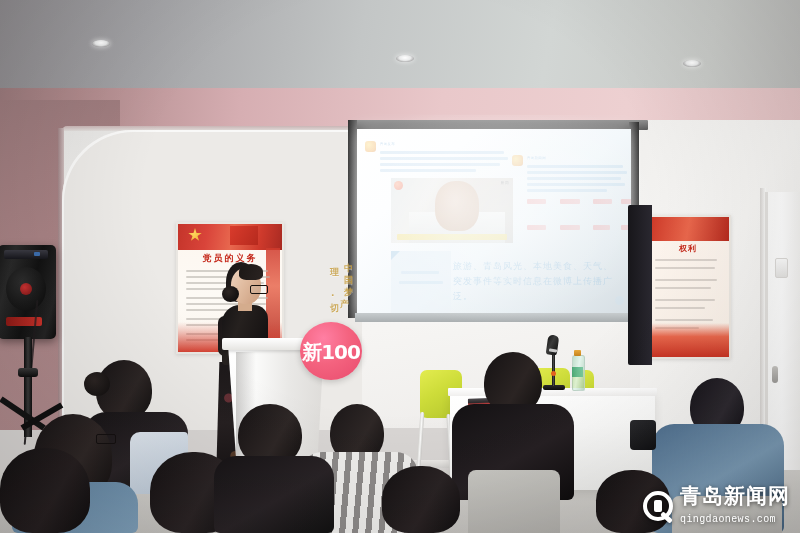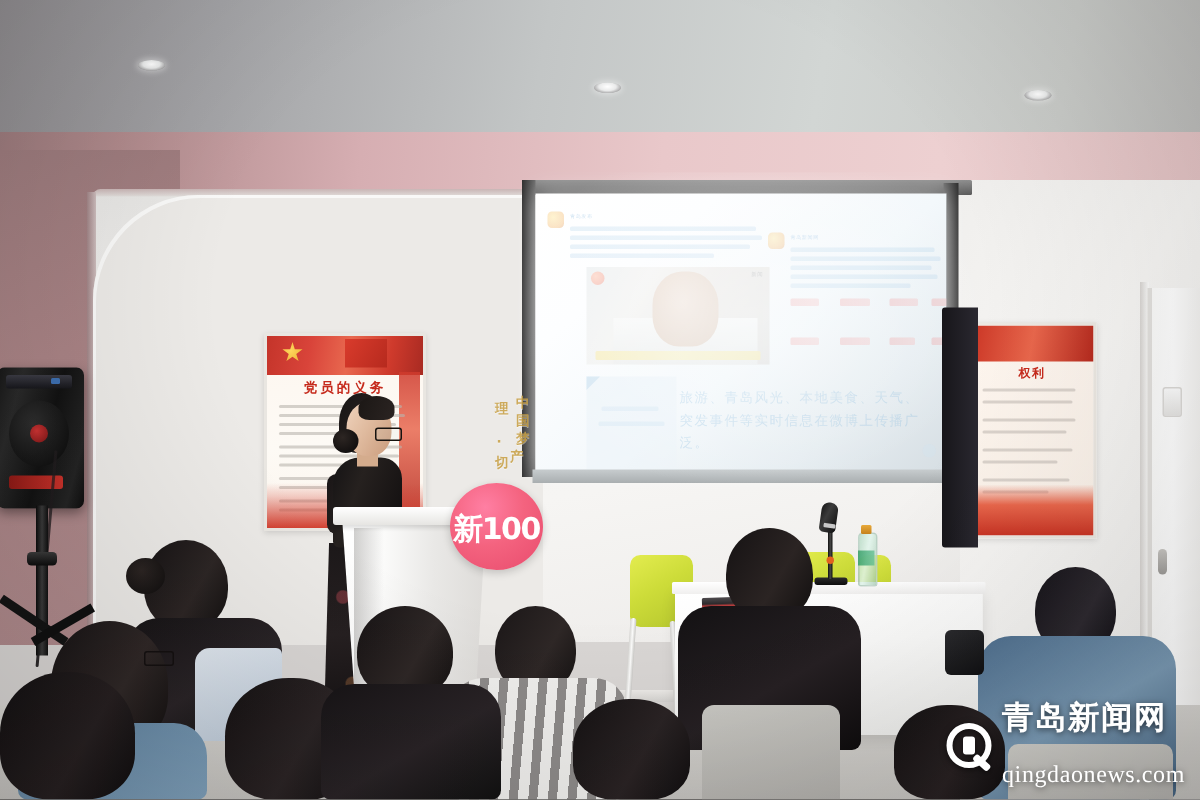--- a/index.html
+++ b/index.html
@@ -383,22 +383,22 @@
   .wm-mark:before{
     content:"";position:absolute;left:7px;top:5px;width:8px;height:12px;
     background:#ffffff;border-radius:2px;
   }
   .wm-text{display:flex;flex-direction:column;line-height:1;}
   .wm-cn{
     color:#ffffff;font-size:21px;font-weight:bold;letter-spacing:1px;
     font-family:"DejaVu Sans", sans-serif;
   }
   .wm-en{
-    color:#ffffff;font-size:16px;letter-spacing:.4px;margin-top:20px;
-    font-family:Liberation Serif, serif;
+    color:#ffffff;font-size:10px;letter-spacing:.4px;margin-top:8px;
+    font-family:Liberation Mono, monospace;
   }
 
   
   .vignette{
     left:0;top:0;width:800px;height:533px;pointer-events:none;
     background:radial-gradient(ellipse at 50% 38%,rgba(0,0,0,0) 45%,rgba(0,0,0,.14) 100%);
   }
 </style>
 </head>
 <body>

